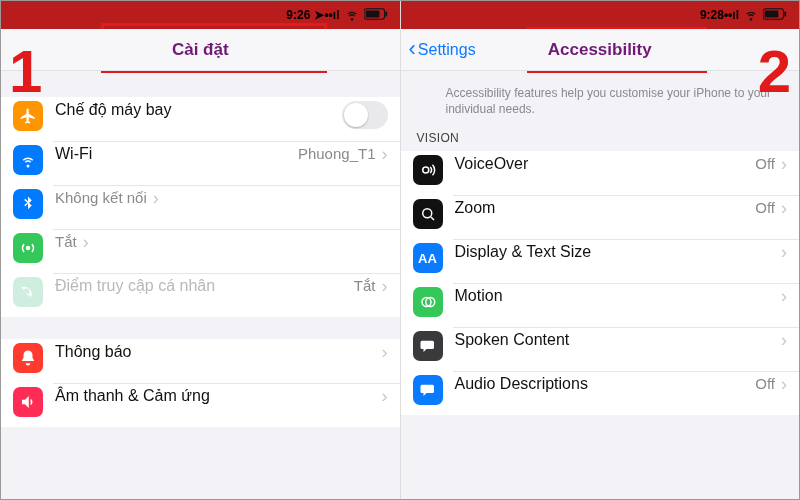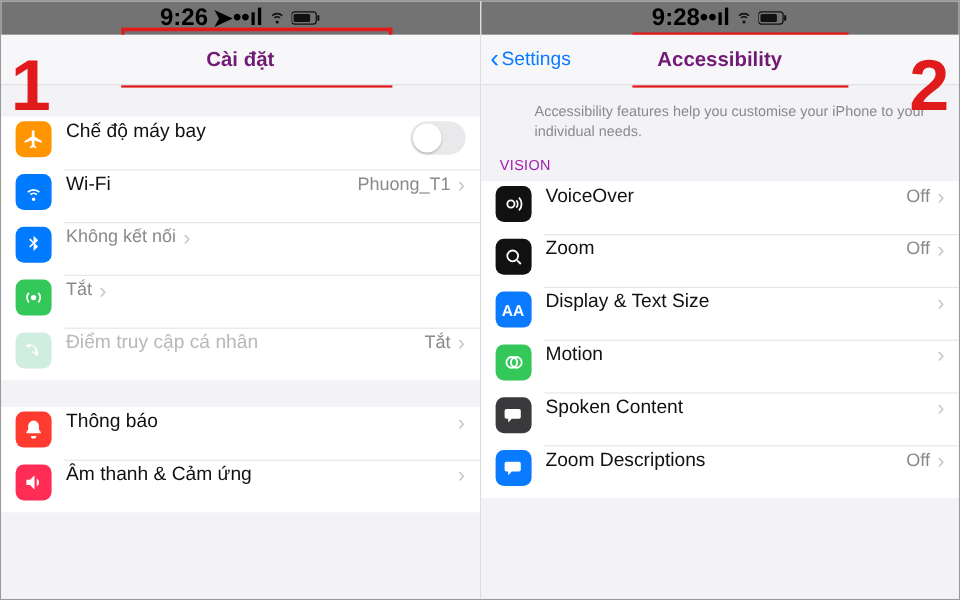--- a/index.html
+++ b/index.html
@@ -24,25 +24,25 @@
     overflow: hidden;
     border-right: 1px solid #ddd;
   }
   .phone:last-child { border-right: none; }
 
   
   .statusbar {
     height: 28px;
     display: flex;
     align-items: center;
-    justify-content: center;
+    justify-content: flex-end;
     padding: 0 12px;
-    font-size: 20px;
+    font-size: 12px;
     font-weight: 600;
-    background: #737373;
+    background: #b91c1c;
   }
   .sb-left { display:flex; align-items:center; gap:4px; }
   .sb-right { display:flex; align-items:center; gap:4px; }
 
   
   .header {
     height: 42px;
     background: #f7f7f9;
     display: flex;
     align-items: center;
@@ -86,21 +86,21 @@
 
   
   .desc {
     color: #8a8a8e;
     font-size: 12px;
     padding: 14px 16px 8px 16px;
     line-height: 1.35;
     margin-left: 29px;
   }
   .sect-head {
-    color: #a21caf;
+    color: #404040;
     font-size: 12px;
     padding: 6px 31px 6px 16px;
     text-transform: uppercase;
     letter-spacing: 0.3px;
   }
 
   
   .group {
     background: #fff;
     margin: 0 0 22px 0;
@@ -373,20 +373,20 @@
         <div class="lbl">Spoken Content</div>
         <div class="chev-r">›</div>
       </div>
 
       <div class="row">
         <div class="ic bg-blue2">
           <svg viewBox="0 0 24 24" fill="#fff">
               <path d="M4 5h14a2 2 0 012 2v7a2 2 0 01-2 2H10l-4 4v-4H4a2 2 0 01-2-2V7a2 2 0 012-2z"></path>
             </svg>
         </div>
-        <div class="lbl">Zoom Descriptions</div>
+        <div class="lbl">Audio Descriptions</div>
         <div class="val">Off</div>
         <div class="chev-r">›</div>
       </div>
     </div>
   </div>
 
 </div>
 
 </body></html>

